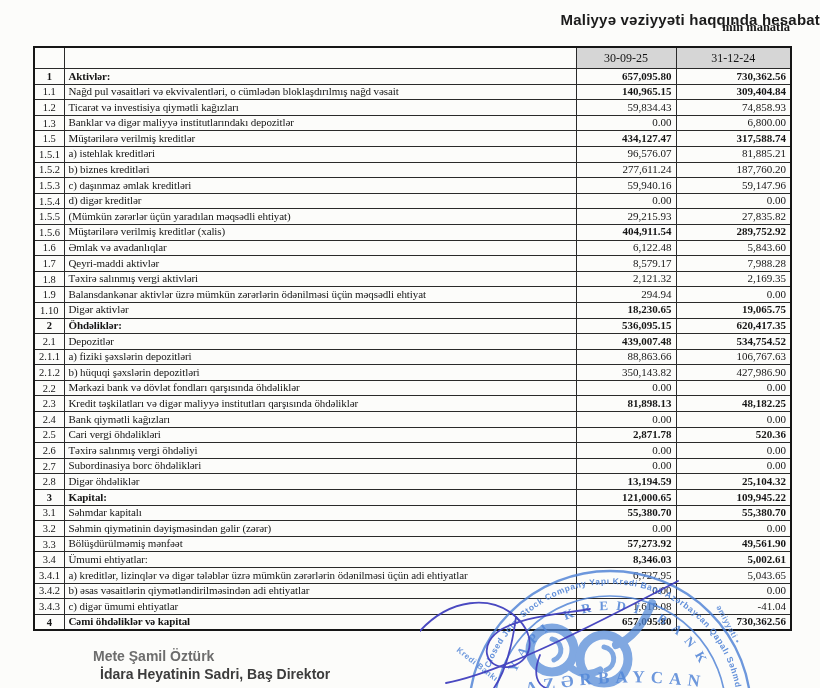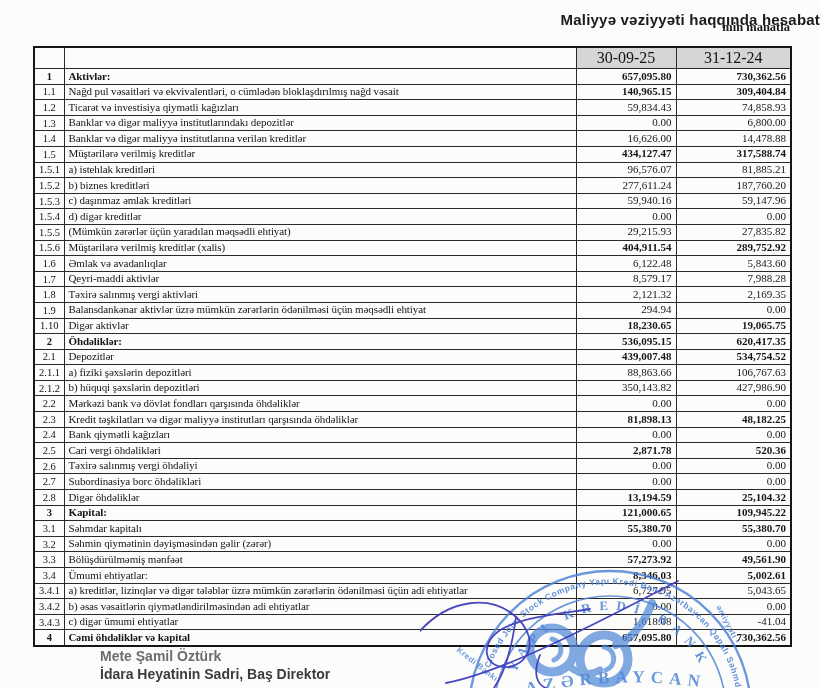--- a/index.html
+++ b/index.html
@@ -21,29 +21,29 @@
     position:absolute;left:33px;top:46px;width:757px;
     border-collapse:collapse;table-layout:fixed;
     font-size:11px;border:2px solid #161616;
   }
   table.fin td, table.fin th{
     border:1px solid #2a2a2a;padding:0 4px;height:14.6px;line-height:1.05;
     overflow:hidden;white-space:nowrap;font-weight:normal;
   }
   table.fin thead th{height:20px;}
   th.hdr{
-    background:#d6d6d6;text-align:center;font-weight:bold;font-size:16px;color:#141414;
+    background:#d6d6d6;text-align:center;font-weight:bold;font-size:12px;color:#141414;
   }
   td.no{text-align:center;padding:0 1px;font-size:10.5px;}
   td.label{text-align:left;letter-spacing:-0.1px;}
   td.v1, td.v2{text-align:right;padding-right:6px;font-variant-numeric:tabular-nums;}
   tr.section td{font-weight:bold;}
   tr.boldvals td.v1, tr.boldvals td.v2{font-weight:bold;}
   .sig-name{
-    position:absolute;left:100px;top:648px;
+    position:absolute;left:93px;top:648px;
     font-family:"Liberation Sans",sans-serif;font-size:14px;color:#6d6d6d;font-weight:bold;
   }
   .sig-role{
     position:absolute;left:100px;top:666px;
     font-family:"Liberation Sans",sans-serif;font-size:14px;color:#3c3c3c;font-weight:bold;
   }
   svg.stamp{
     position:absolute;left:420px;top:555px;width:380px;height:133px;
     pointer-events:none;
   }
@@ -93,26 +93,20 @@
           <td class="label">Ticarət və investisiya qiymətli kağızları</td>
           <td class="v1">59,834.43</td>
           <td class="v2">74,858.93</td>
         </tr>
         <tr>
           <td class="no">1.3</td>
           <td class="label">Banklar və digər maliyyə institutlarındakı depozitlər</td>
           <td class="v1">0.00</td>
           <td class="v2">6,800.00</td>
         </tr>
-        <tr>
-          <td class="no">1.4</td>
-          <td class="label">Banklar və digər maliyyə institutlarına verilən kreditlər</td>
-          <td class="v1">16,626.00</td>
-          <td class="v2">14,478.88</td>
-        </tr>
         <tr class="boldvals">
           <td class="no">1.5</td>
           <td class="label">Müştərilərə verilmiş kreditlər</td>
           <td class="v1">434,127.47</td>
           <td class="v2">317,588.74</td>
         </tr>
         <tr>
           <td class="no">1.5.1</td>
           <td class="label">a) istehlak kreditləri</td>
           <td class="v1">96,576.07</td>

